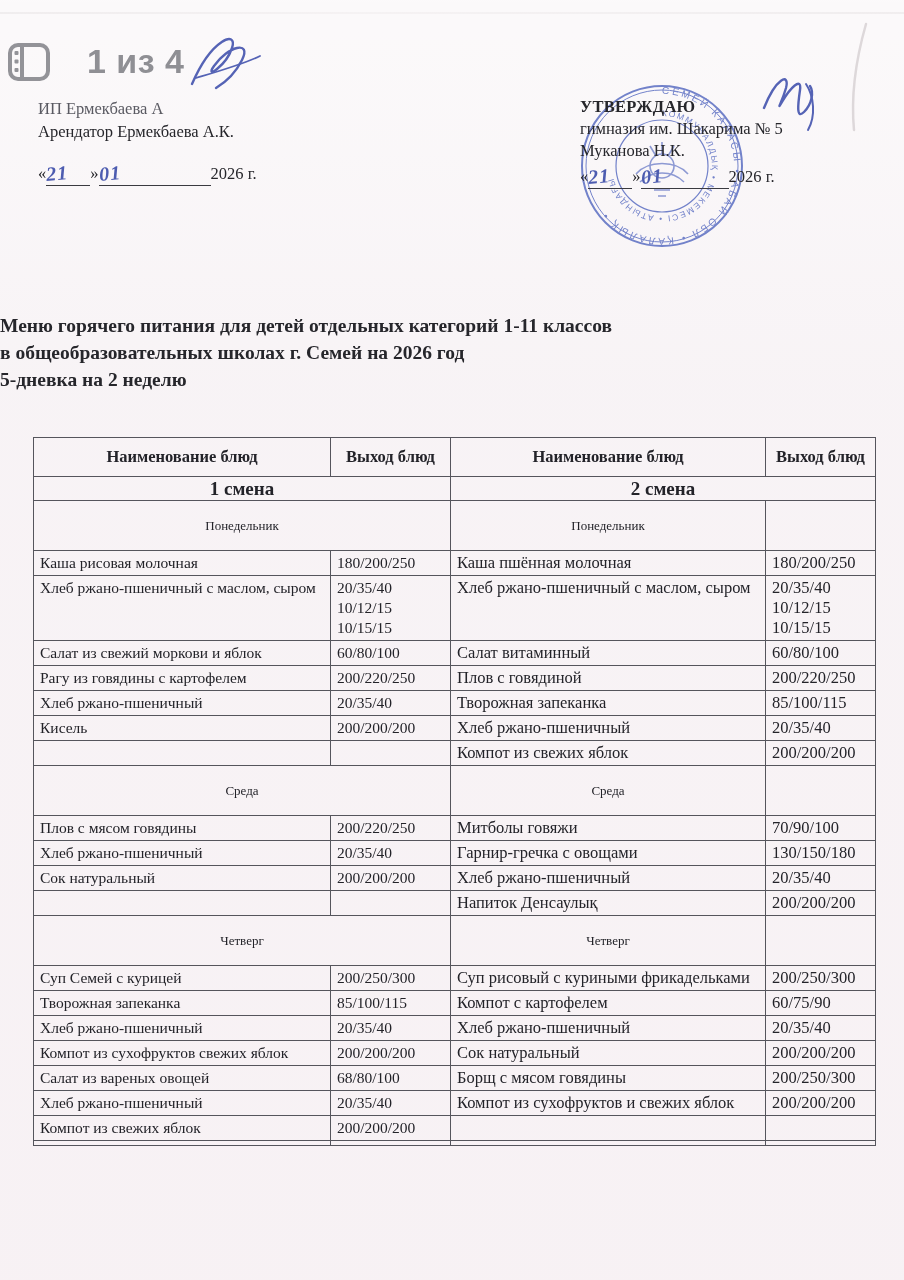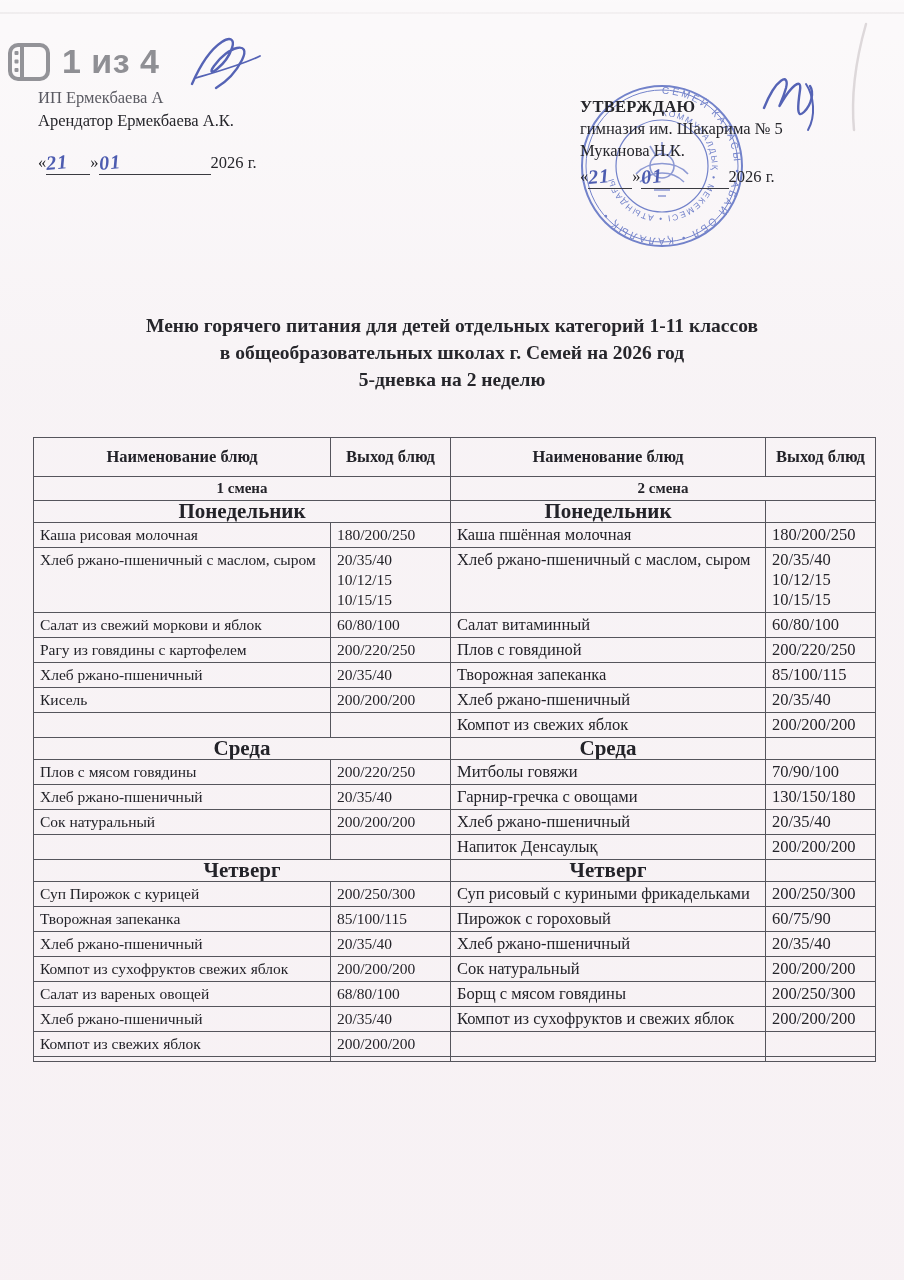--- a/index.html
+++ b/index.html
@@ -8,57 +8,57 @@
     background:#f8f4f6;
     font-family:"Liberation Serif","DejaVu Serif",serif;
     color:#26262b;
   }
   .paper-edge-top{position:absolute;left:0;top:12px;width:904px;height:2px;background:linear-gradient(90deg,#dcd6d8,#e9e3e5 40%,#ddd7d9);opacity:.8;}
   .paper-tint{position:absolute;inset:0;background:linear-gradient(180deg,rgba(255,255,255,.5),rgba(246,240,244,.2) 30%,rgba(246,238,242,.45));pointer-events:none;}
 
   
   .viewer-bar{position:absolute;left:8px;top:42px;display:flex;align-items:center;gap:12px;z-index:6;}
   .thumb-icon{width:42px;height:38px;}
-  .page-count{font-family:"Liberation Sans","DejaVu Sans",sans-serif;font-size:34px;font-weight:700;color:#8f8f94;letter-spacing:.5px;}
+  .page-count{font-family:"Liberation Sans","DejaVu Sans",sans-serif;font-size:34px;font-weight:700;color:#8f8f94;letter-spacing:.5px;margin-left:25px;}
 
   
   .hdr-left{position:absolute;left:38px;top:86px;font-size:16.5px;line-height:23px;z-index:2;}
-  .hdr-left .faded{color:#5a5a62;}
+  .hdr-left .faded{color:#5a5a62;margin-top:11px;}
   .hdr-right{position:absolute;left:580px;top:96px;font-size:16.5px;line-height:22px;z-index:2;width:270px;}
   .hdr-right .approve{font-weight:700;letter-spacing:.3px;}
   .date-line{margin-top:18px;font-size:16.5px;}
   .hdr-right .date-line{margin-top:2px;}
   .blank{display:inline-block;border-bottom:1px solid #3a3a40;text-align:left;vertical-align:baseline;}
   .b40{width:44px;} .b80{width:88px;} .b110{width:112px;}
   .hand{font-style:italic;font-weight:700;color:#4d5cb0;font-size:20px;display:inline-block;transform:rotate(-5deg) translateY(1px);letter-spacing:1px;}
 
   .stamp{position:absolute;left:574px;top:78px;width:176px;height:176px;z-index:1;opacity:.85;}
   .sig{position:absolute;z-index:3;}
   .sig1{left:186px;top:26px;width:80px;height:72px;}
   .sig2{left:756px;top:68px;width:76px;height:70px;}
   .pencil{position:absolute;left:828px;top:18px;width:48px;height:120px;z-index:1;opacity:.6;}
 
   
-  .doc-title{position:absolute;left:0;top:312px;width:904px;text-align:center;font-weight:700;font-size:19.5px;line-height:27px;z-index:2;}
+  .doc-title{position:absolute;left:0;top:312px;width:904px;font-weight:700;font-size:19.5px;line-height:27px;z-index:2;}
 
   
   .menu-table{
     position:absolute;left:33px;top:437px;width:842px;z-index:2;
     border-collapse:collapse;table-layout:fixed;
     font-size:15.5px;
   }
   .menu-table col.c1{width:297px;} .menu-table col.c2{width:120px;}
   .menu-table col.c3{width:315px;} .menu-table col.c4{width:110px;}
   .menu-table th,.menu-table td{
     border:1px solid #55555c;vertical-align:top;
     padding:2px 6px;line-height:20px;overflow:hidden;
   }
   .menu-table thead th{font-weight:700;text-align:center;font-size:16.5px;padding:9px 4px;}
-  .shift-row td{font-weight:700;text-align:center;font-size:15px;line-height:19px;padding:2px 4px;}
-  .day-row td{font-weight:700;text-align:center;font-size:21px;line-height:19px;padding:1px 4px;}
+  .shift-row td{font-weight:700;text-align:center;font-size:19px;line-height:19px;padding:2px 4px;}
+  .day-row td{font-weight:400;text-align:center;font-size:13px;line-height:19px;padding:15px 4px;}
   td.out-cell{white-space:pre-line;}
   
   td.r-side{font-size:16.5px;}
   .menu-table{color:#232329;border-radius:14px;}
 </style>
 </head>
 <body>
 
 <div class="paper-edge-top"></div>
 
@@ -230,29 +230,29 @@
         <td class="out-cell"></td>
         <td class="dish-cell r-side">Напиток Денсаулық</td>
         <td class="out-cell r-side">200/200/200</td>
       </tr>
       <tr class="day-row">
         <td colspan="2">Четверг</td>
         <td>Четверг</td>
         <td></td>
       </tr>
       <tr>
-        <td class="dish-cell">Суп Пирожок с курицей</td>
+        <td class="dish-cell">Суп Семей с курицей</td>
         <td class="out-cell">200/250/300</td>
         <td class="dish-cell r-side">Суп рисовый с куриными фрикадельками</td>
         <td class="out-cell r-side">200/250/300</td>
       </tr>
       <tr>
         <td class="dish-cell">Творожная запеканка</td>
         <td class="out-cell">85/100/115</td>
-        <td class="dish-cell r-side">Пирожок с гороховый</td>
+        <td class="dish-cell r-side">Компот с картофелем</td>
         <td class="out-cell r-side">60/75/90</td>
       </tr>
       <tr>
         <td class="dish-cell">Хлеб ржано-пшеничный</td>
         <td class="out-cell">20/35/40</td>
         <td class="dish-cell r-side">Хлеб ржано-пшеничный</td>
         <td class="out-cell r-side">20/35/40</td>
       </tr>
       <tr>
         <td class="dish-cell">Компот из сухофруктов свежих яблок</td>

